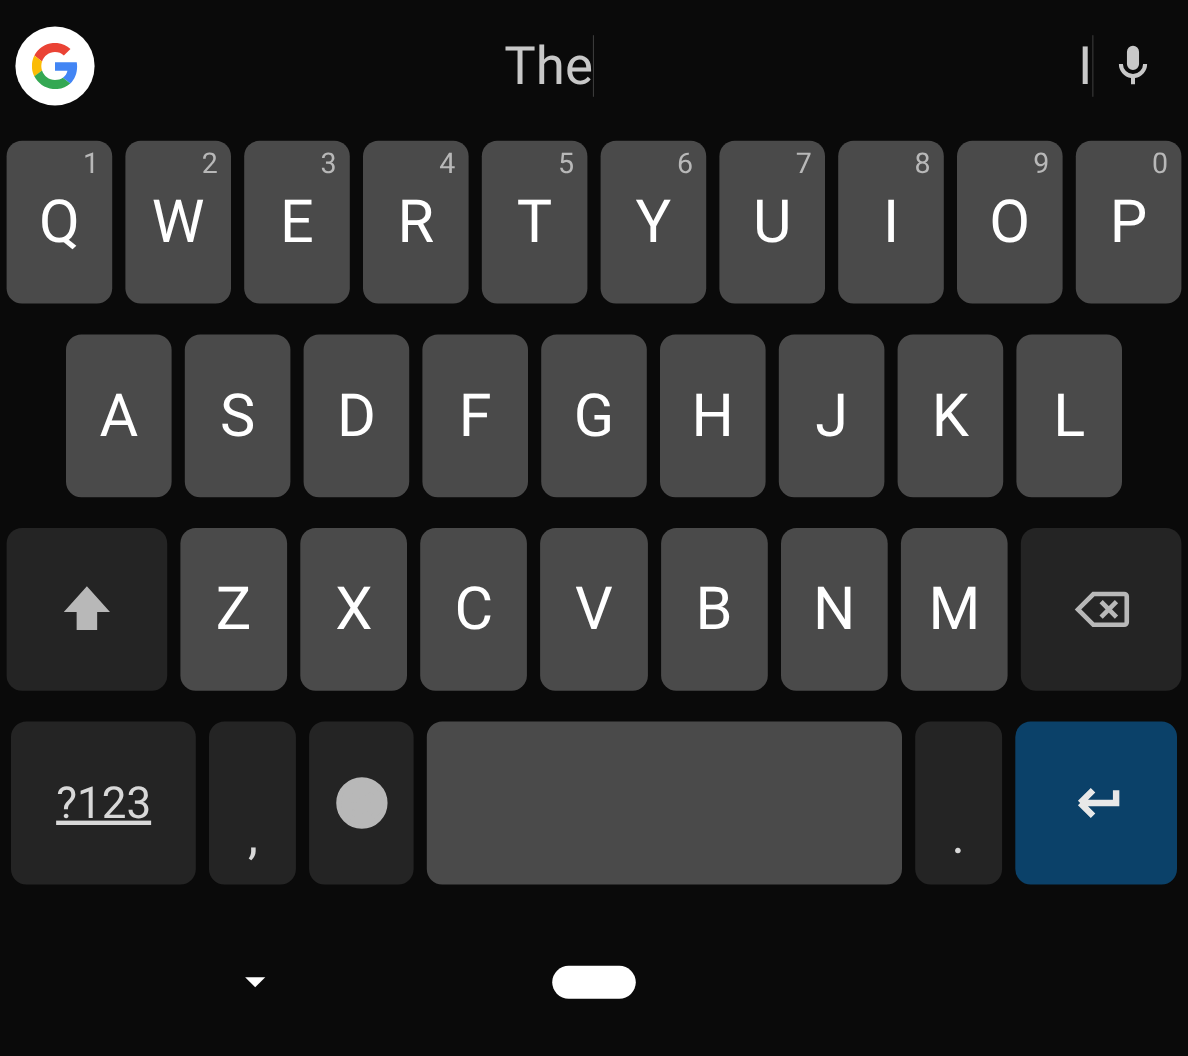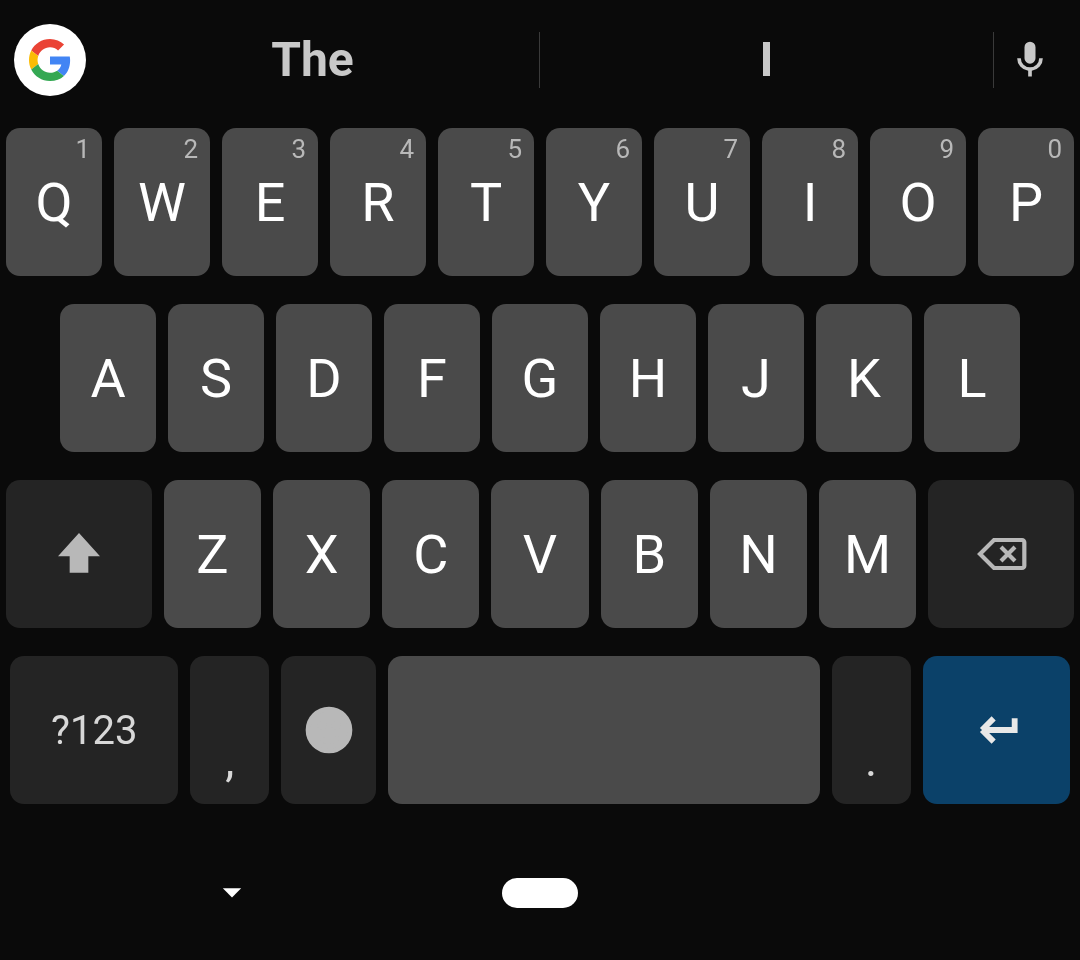--- a/index.html
+++ b/index.html
@@ -31,24 +31,24 @@
   }
   .g-logo svg { width: 42px; height: 42px; }
   .suggestions {
     flex: 1;
     display: flex;
     align-items: center;
     height: 80px;
   }
   .sugg {
     flex: 1;
-    text-align: center;
+    text-align: right;
     font-size: 48px;
     color: #c8c8c8;
-    font-weight: 700;
+    font-weight: 400;
     line-height: 80px;
     cursor: pointer;
   }
   .sugg-sep {
     width: 1px;
     height: 56px;
     background: #3a3a3a;
   }
   .mic {
     width: 72px;
@@ -98,21 +98,21 @@
   }
   .key.space { background: #4a4a4a; }
   .key.enter { background: #0b4169; }
 
   .row2 { padding: 0 54px; }
 
   .row3 .shift, .row3 .backspace { flex: 1.5; }
   .row3 .letter { flex: 1; }
 
   .row4 { padding: 0 4px; margin-bottom: 0; }
-  .row4 .sym   { flex: 1.6; font-size: 40px; }
+  .row4 .sym   { flex: 1.6; font-size: 40px; text-decoration: underline; }
   .row4 .comma { flex: 0.75; font-size: 46px; padding-top: 60px; }
   .row4 .emoji { flex: 0.9; }
   .row4 .space { flex: 4.1; }
   .row4 .period{ flex: 0.75; font-size: 46px; padding-top: 60px; }
   .row4 .enter { flex: 1.4; }
 
   .shift svg, .backspace svg, .emoji svg, .enter svg {
     width: 56px; height: 56px; fill: #b8b8b8;
   }
   .emoji svg { stroke: #b8b8b8; }

